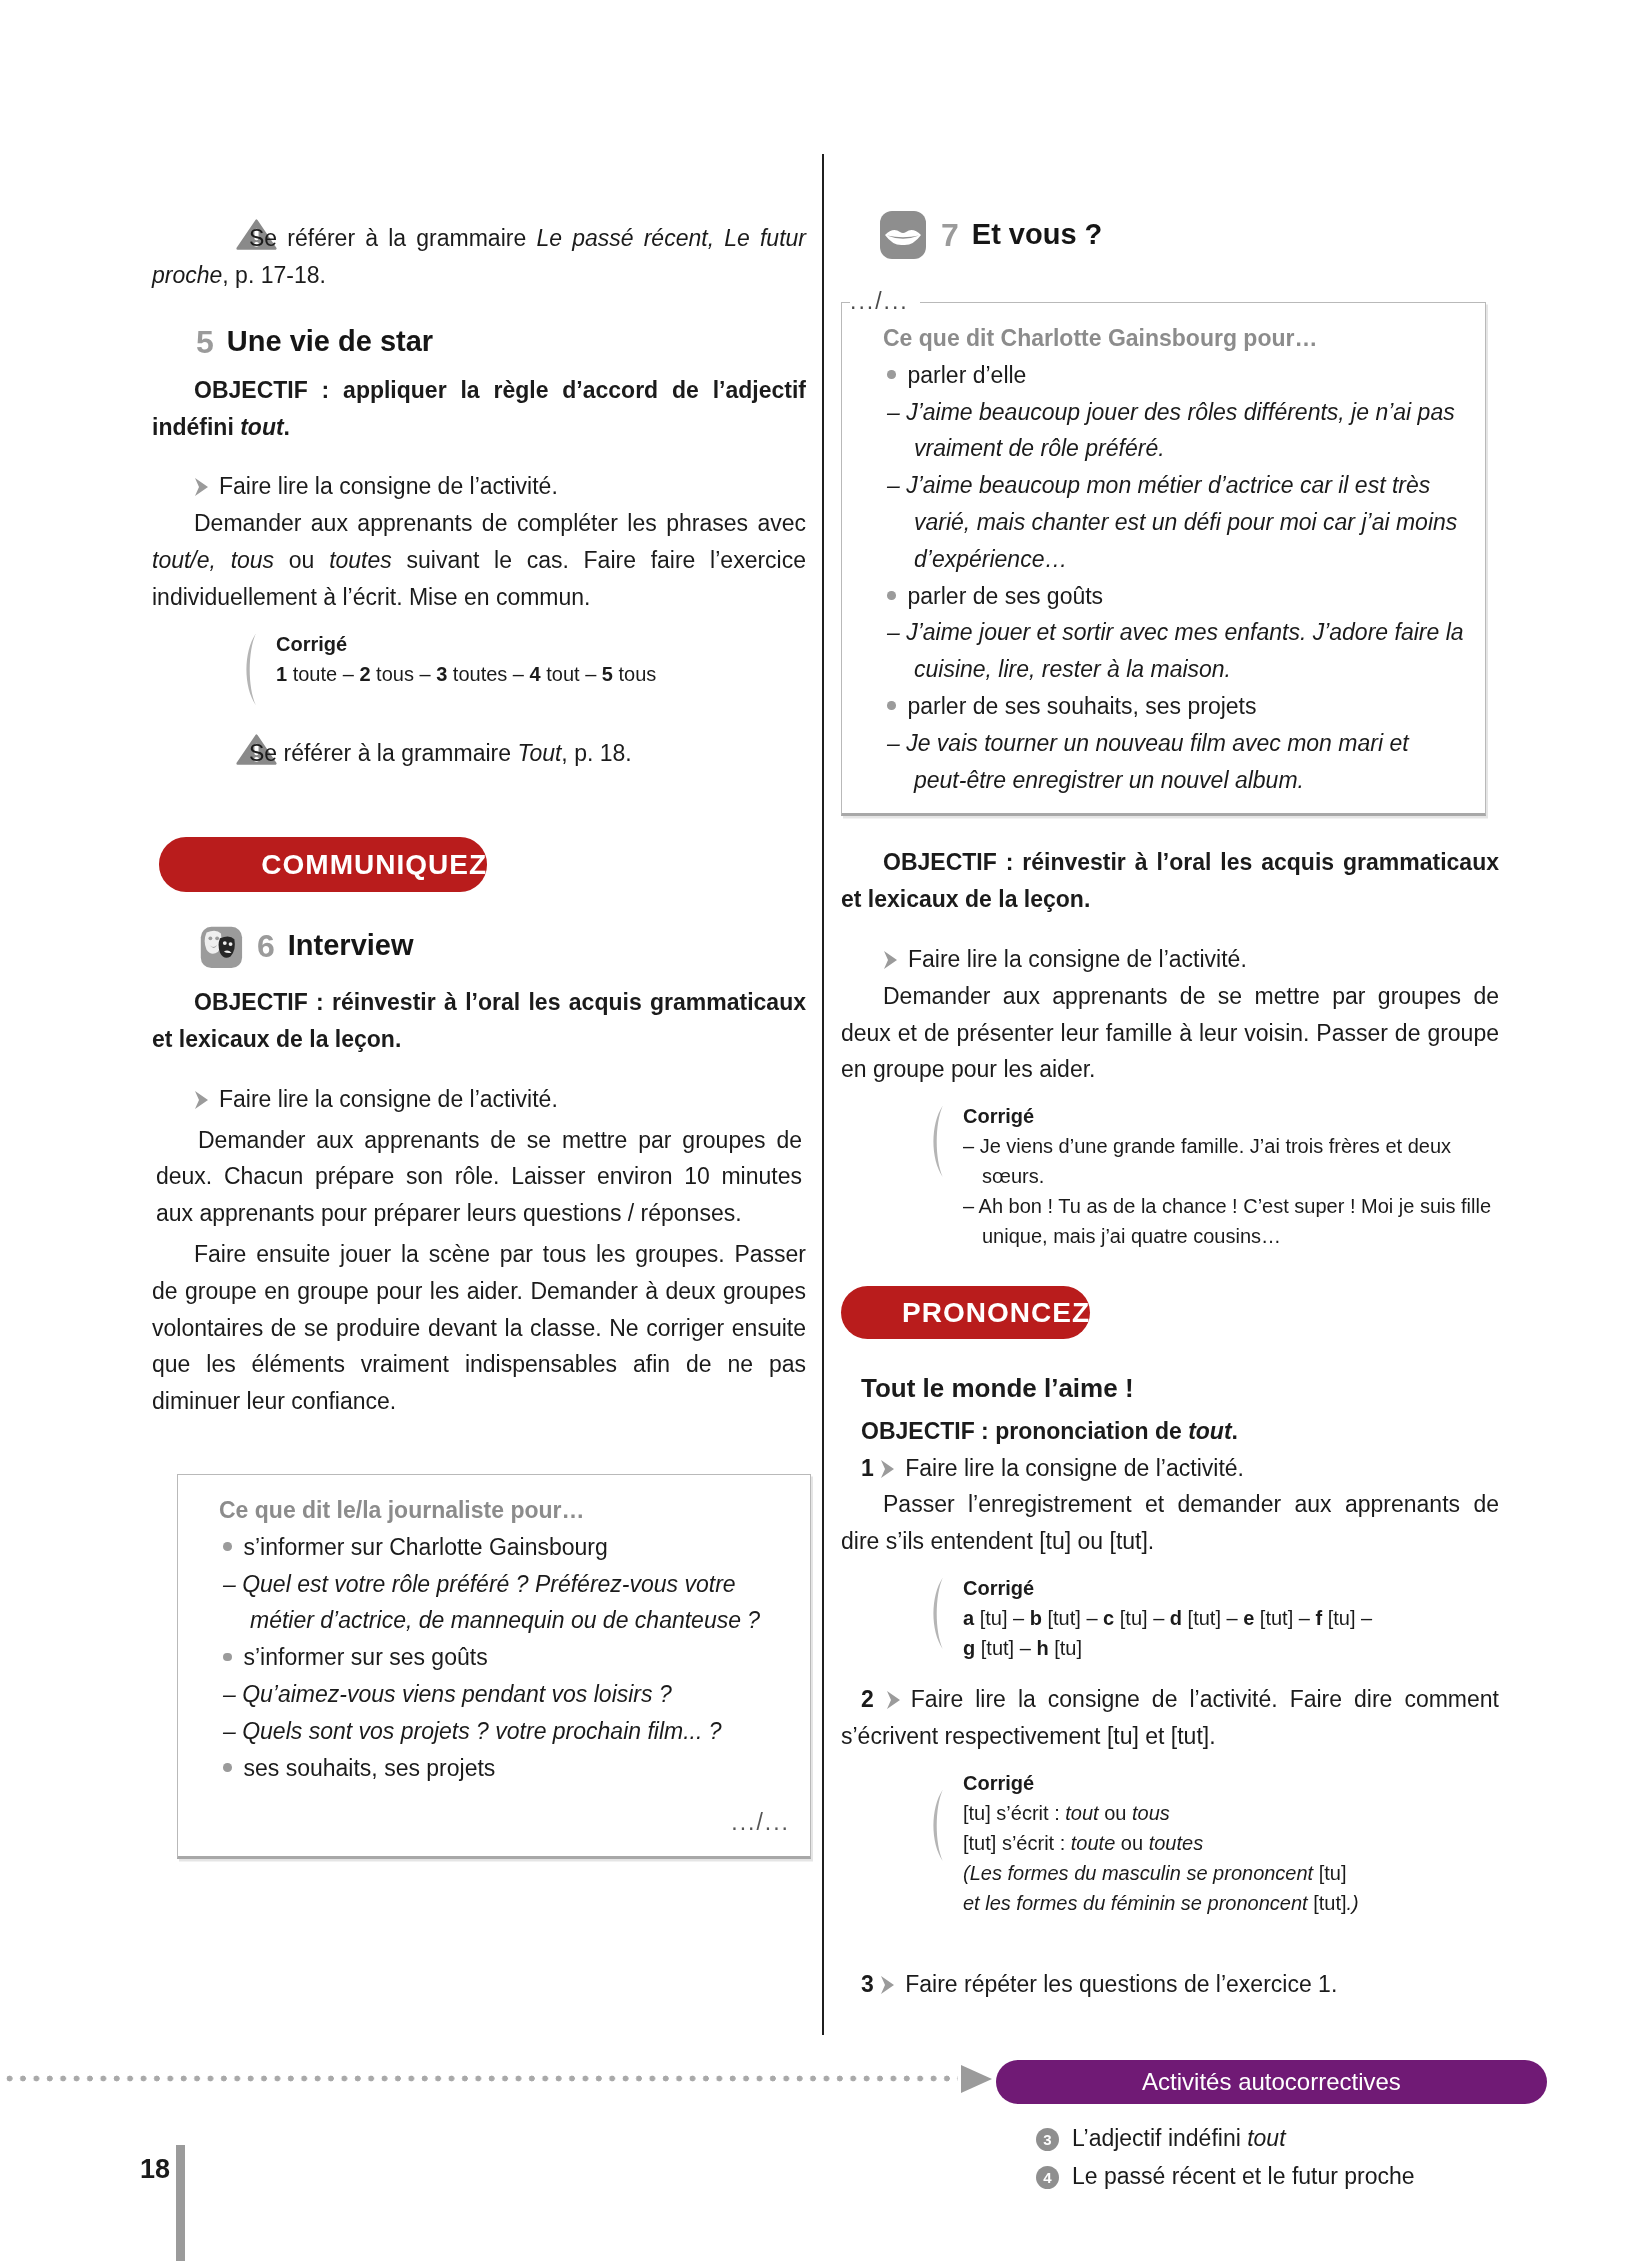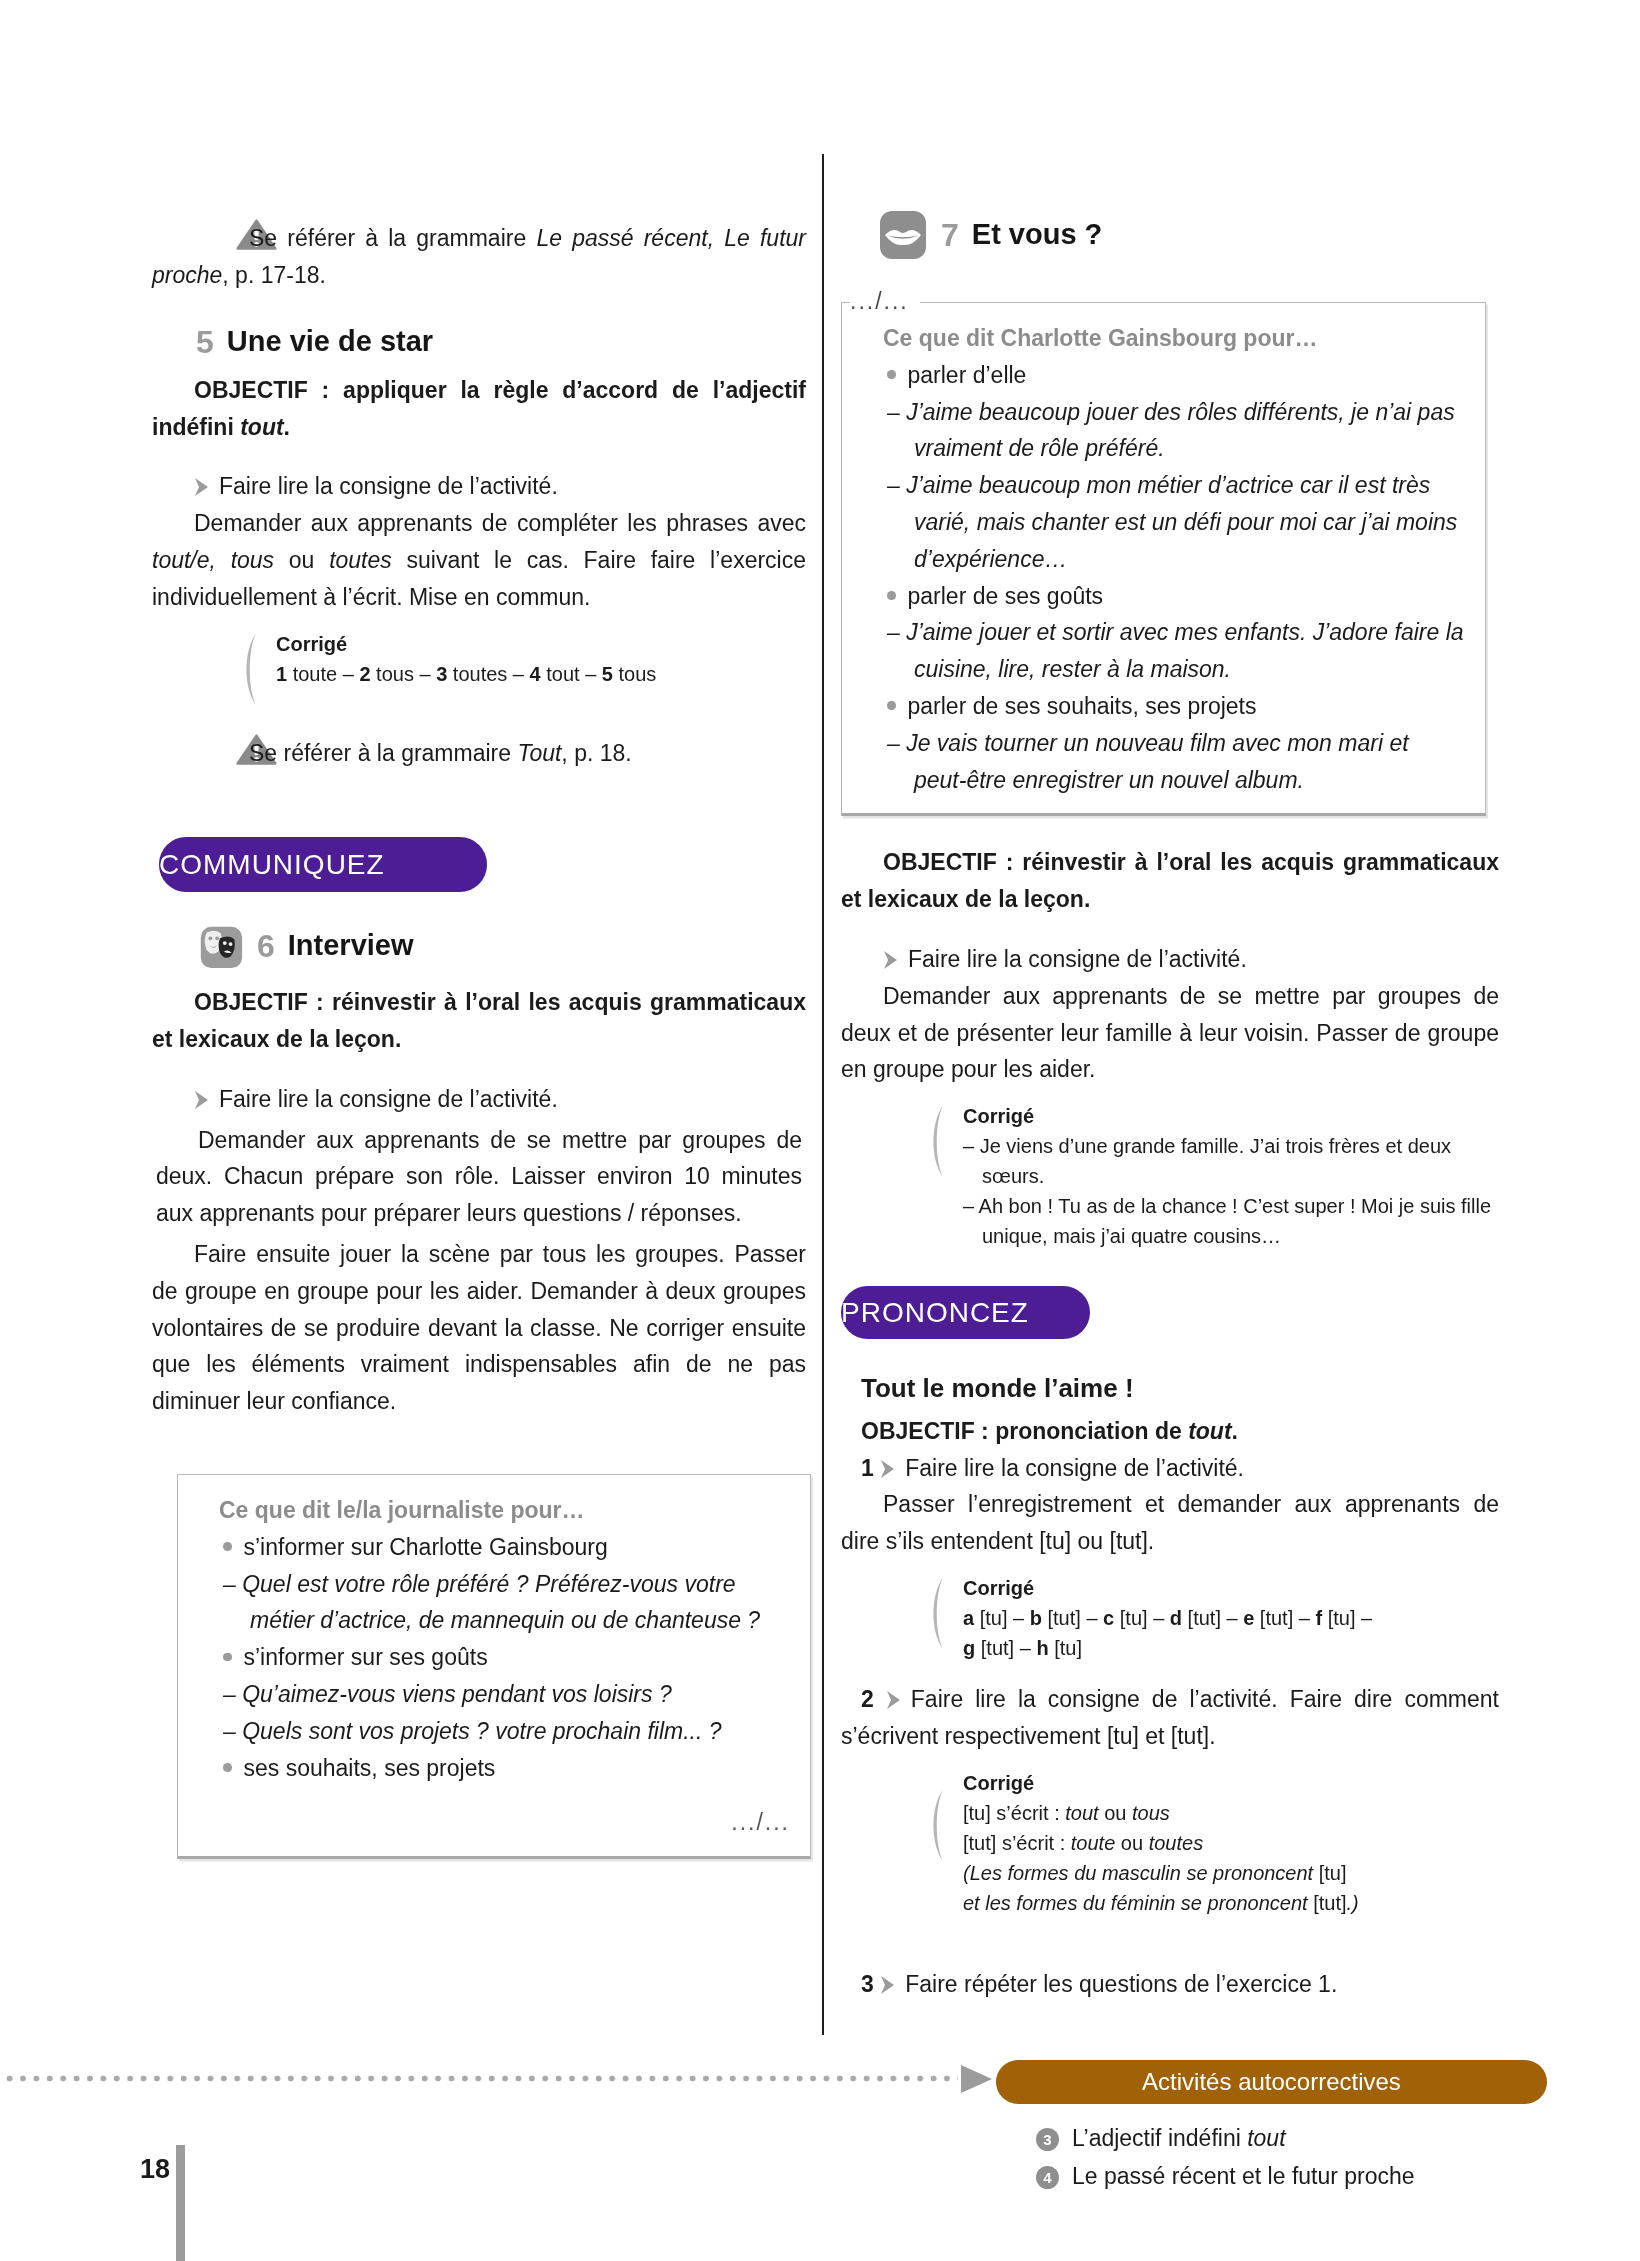--- a/index.html
+++ b/index.html
@@ -30,21 +30,21 @@
   .obj{font-weight:bold;margin-top:14px;}
   
   .chev{display:inline-block;width:15px;height:18px;vertical-align:-2px;margin:0 10px 0 0;}
   .consigne{padding-left:42px;}
   
   .corrige{display:flex;gap:15px;margin-top:13px;margin-left:87px;font-size:20px;line-height:1.5;}
   .corrige .paren{width:22px;flex:0 0 auto;padding-top:3px;}
   .corrige .lbl{font-weight:bold;}
   .hang{padding-left:19px;text-indent:-19px;}
   
-  .badge{background:#4c1d95;color:#ffffff;font-weight:normal;text-align:left;
+  .badge{background:#b91c1c;color:#ffffff;font-weight:bold;text-align:right;
          border-radius:27px;letter-spacing:1px;}
   #badge-comm{width:328px;height:55px;line-height:55px;font-size:28px;margin:65px 0 0 7px;}
   #badge-pron{width:249px;height:53px;line-height:53px;font-size:28px;margin:35px 0 0 0;}
   
   .panel{position:relative;border:1.5px solid #b9b9b9;border-bottom:3.5px solid #a8a8a8;
          box-shadow:2px 2.5px 0 rgba(0,0,0,0.10);padding:17px 20px 15px 41px;}
   #box-journalist{margin:54px 0 0 25px;width:571px;}
   #box-charlotte{margin-top:41px;width:582px;}
   .panel .bx-title{font-weight:bold;color:#8c8c8c;}
   .bx-item{padding-left:31px;text-indent:-27px;}
@@ -57,21 +57,21 @@
   #pron-title{font-size:26px;font-weight:bold;margin-top:29px;padding-left:20px;}
   .step{margin-top:2px;}
   .step .snum{font-weight:bold;padding-left:20px;}
   
   #dotted-line{position:absolute;left:5px;top:2074px;width:953px;height:9px;
     background-image:radial-gradient(circle at 4.5px 4.5px,#a9a9a9 2.7px,transparent 3.2px);
     background-size:13.4px 9px;background-repeat:repeat-x;}
   #arrowhead{position:absolute;left:961px;top:2065px;width:0;height:0;
     border-left:31px solid #9b9b9b;border-top:14px solid transparent;border-bottom:14px solid transparent;}
   #autocorr-bar{position:absolute;left:996px;top:2060px;width:551px;height:44px;line-height:44px;
-    background:#a16207;color:#ffffff;font-size:24px;text-align:center;border-radius:23px;}
+    background:#701a75;color:#ffffff;font-size:24px;text-align:center;border-radius:23px;}
   .ac-item{position:absolute;left:1036px;font-size:23px;}
   #ac-item-1{top:2120px;}
   #ac-item-2{top:2158px;}
   .cnum{display:inline-block;width:23px;height:23px;line-height:23px;border-radius:50%;
         background:#8f8f8f;color:#ffffff;font-size:15px;font-weight:bold;text-align:center;
         margin-right:13px;vertical-align:1px;}
   #page-num{position:absolute;left:140px;top:2148px;font-size:27px;font-weight:bold;}
   #page-bar{position:absolute;left:176px;top:2145px;width:8.5px;height:116px;background:#9b9b9b;}
 </style>
 </head>

